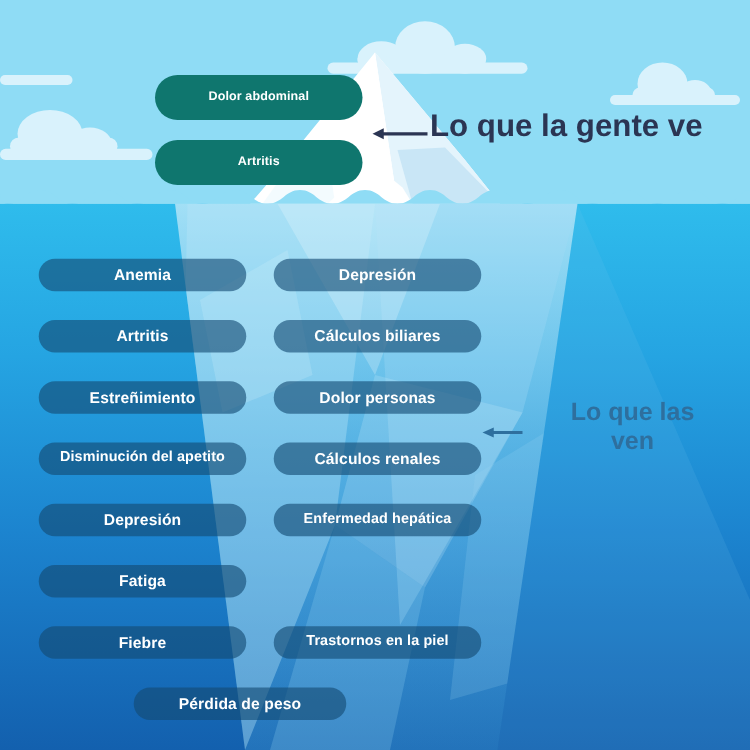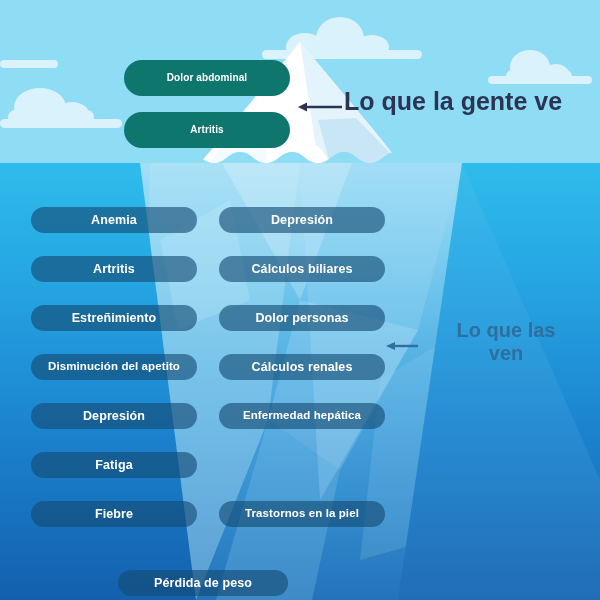--- a/index.html
+++ b/index.html
@@ -64,21 +64,21 @@
 
   
   .pill-sub {
     width: 166px;
     height: 26px;
     background: rgba(19, 74, 114, 0.62);
     font-size: 12.5px;
   }
   .pill-sub.col-left  { left: 31px;  }
   .pill-sub.col-right { left: 219px; }
-  .pill-sub.centered  { left: 118px; width: 170px; margin-top: 20px; }
+  .pill-sub.centered  { left: 107px; width: 170px; }
 
   .pill-sub.small { font-size: 11.5px; }
 
   
   .annot {
     position: absolute;
     font-weight: bold;
   }
 
   #annot-top {

